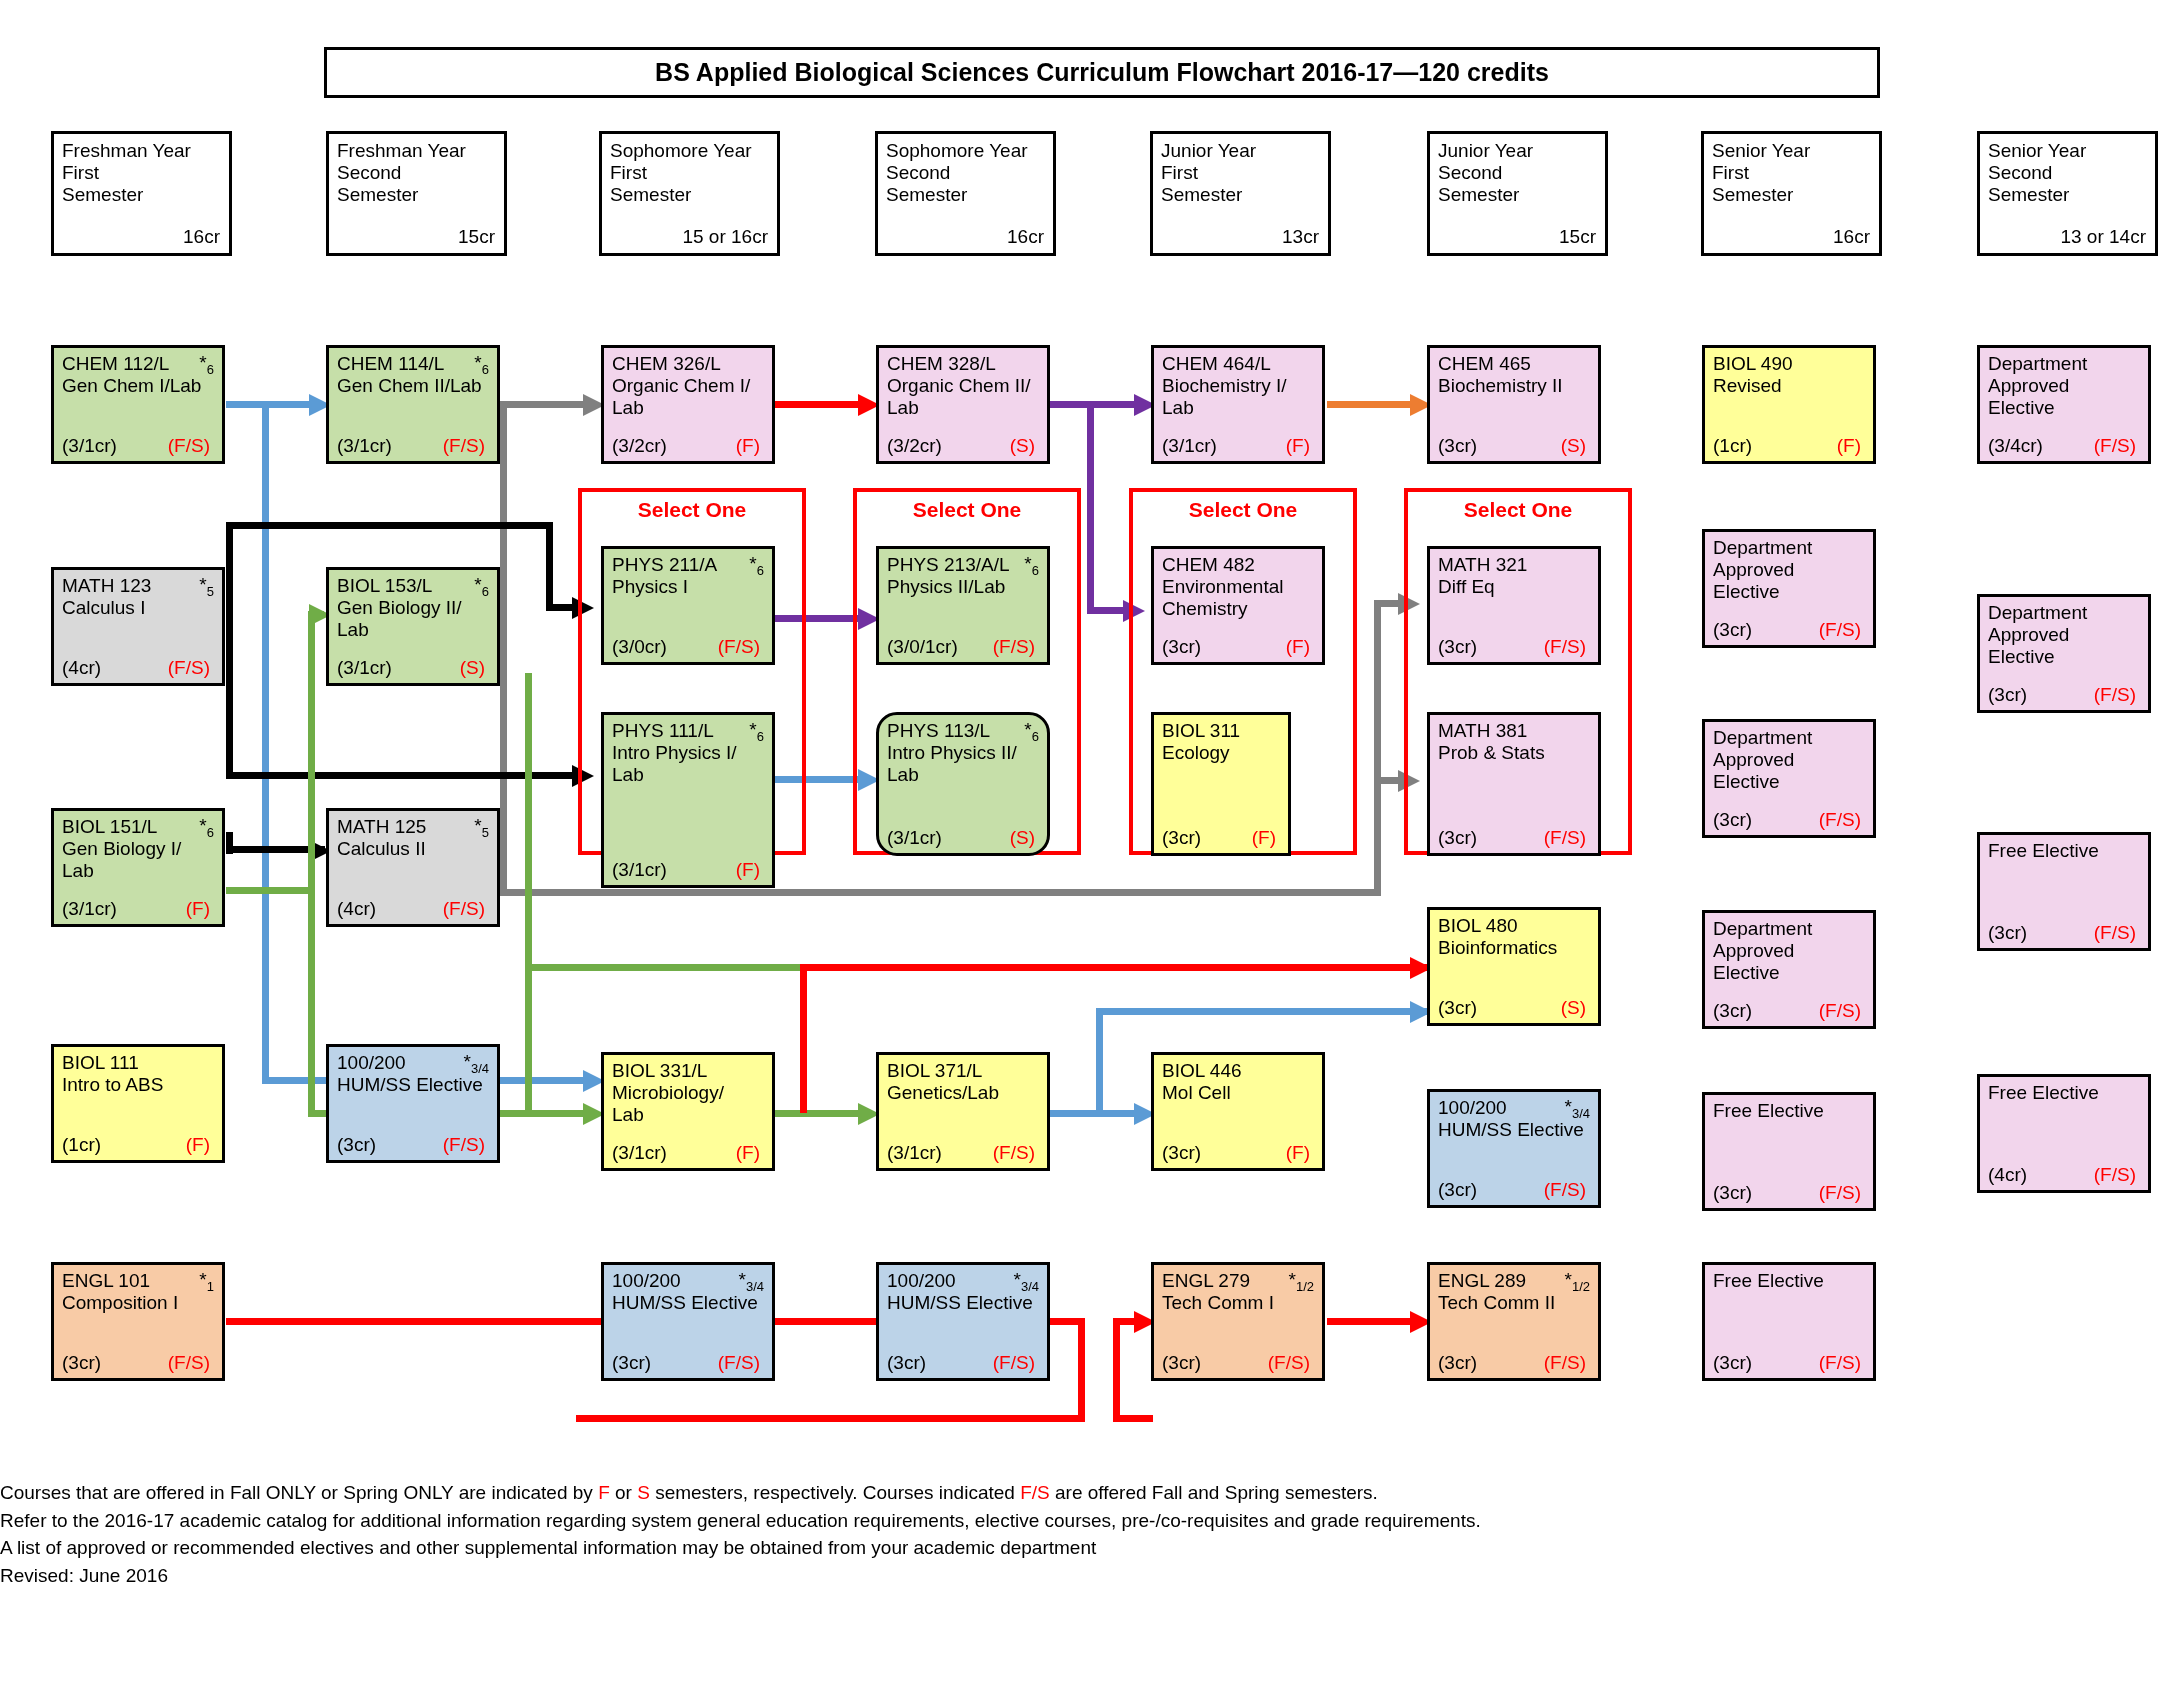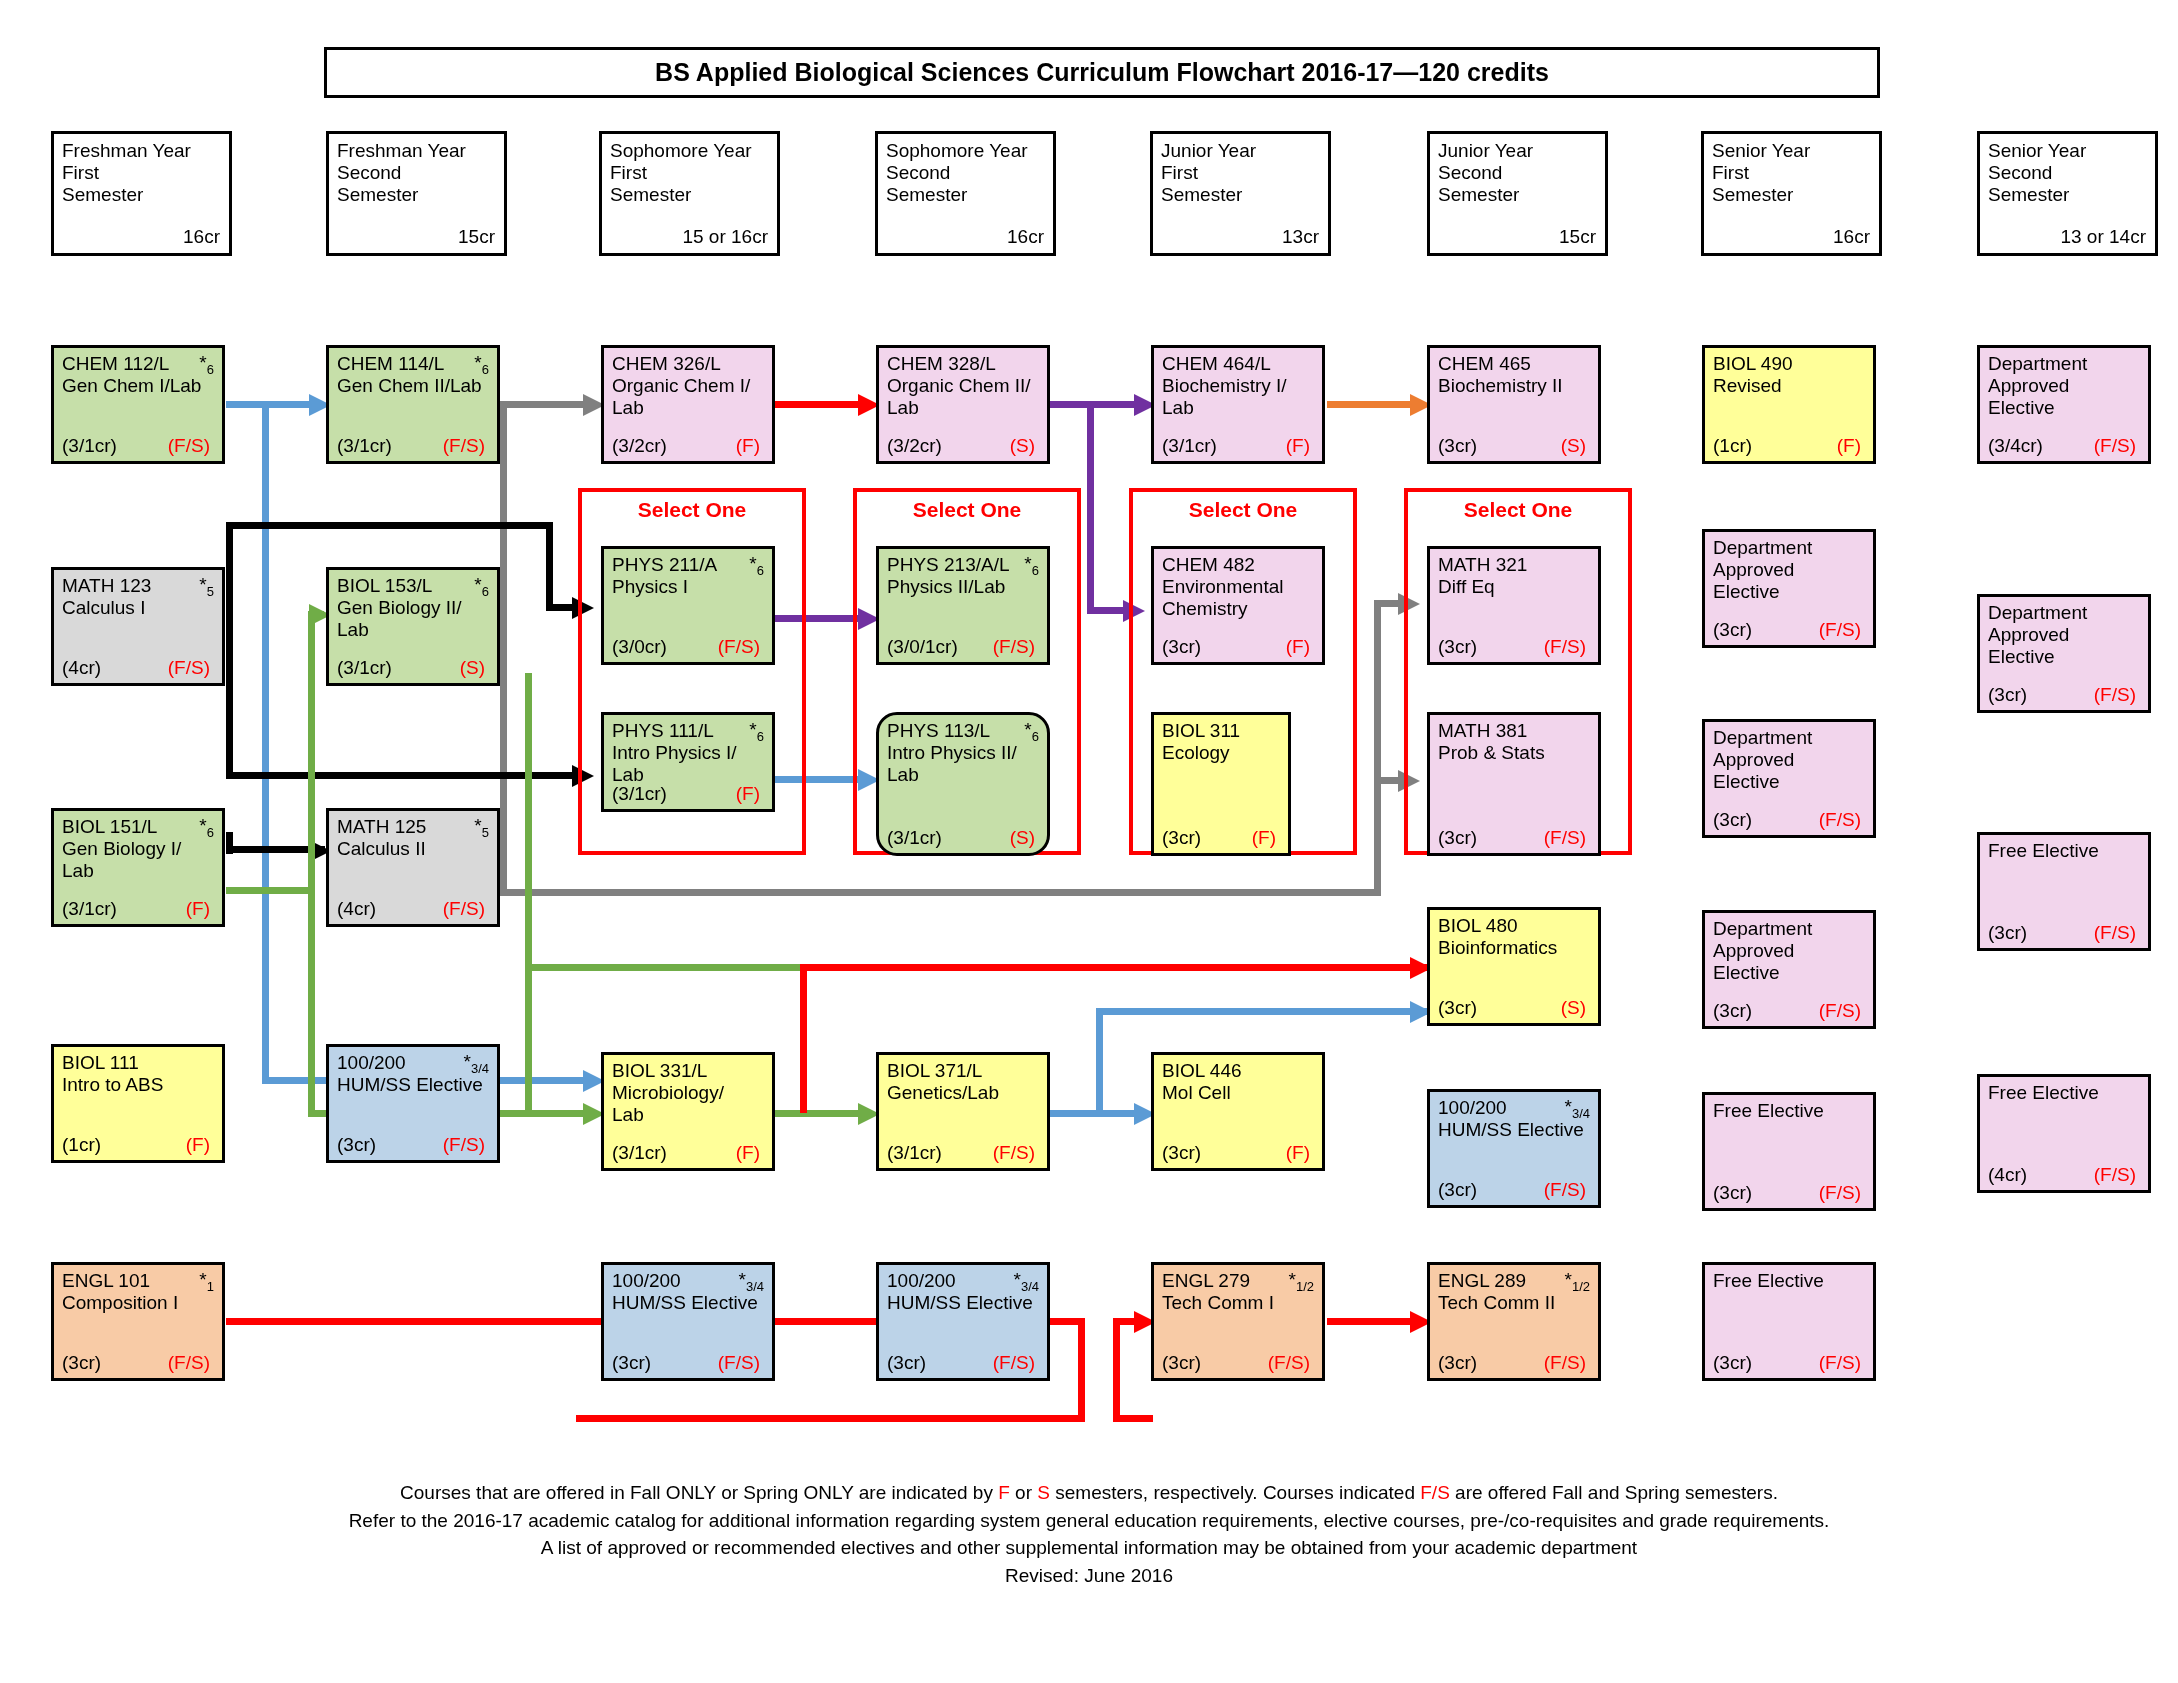--- a/index.html
+++ b/index.html
@@ -83,21 +83,21 @@
   }
 
   
   .ln{ position:absolute; z-index:3; }
   .arw{ position:absolute; width:0; height:0; z-index:3; }
   .arw-r{ border-top:11px solid transparent; border-bottom:11px solid transparent; }
 
   
   .notes{
     position:absolute; left:0; right:0; top:1479px;
-    text-align:center;
+    text-align:left;
     font-size:19px; line-height:1.45; color:#000;
   }
   .notes .r{ color:#ff0000; }
 </style>
 </head>
 <body>
 
 <div id="root">
 
   <div class="title-box">BS Applied Biological Sciences Curriculum Flowchart 2016-17—120 credits</div>
@@ -372,21 +372,21 @@
     <div class="cr">(3/1cr)</div>
     <div class="term">(F)</div>
   </div>
   <div class="course c-gray" style="left:326px;top:808px;width:174px;height:119px;">
     <div class="code">MATH 125</div>
     <div class="goal">*<sub>5</sub></div>
     <div>Calculus II</div>
     <div class="cr">(4cr)</div>
     <div class="term">(F/S)</div>
   </div>
-  <div class="course c-green" style="left:601px;top:712px;width:174px;height:100px;">
+  <div class="course c-green" style="left:601px;top:712px;width:174px;height:176px;">
     <div class="code">PHYS 111/L</div>
     <div class="goal">*<sub>6</sub></div>
     <div>Intro Physics I/</div>
     <div>Lab</div>
     <div class="cr">(3/1cr)</div>
     <div class="term">(F)</div>
   </div>
   <div class="course c-green" style="left:876px;top:712px;width:174px;height:144px;border-radius:21px;">
     <div class="code">PHYS 113/L</div>
     <div class="goal">*<sub>6</sub></div>

